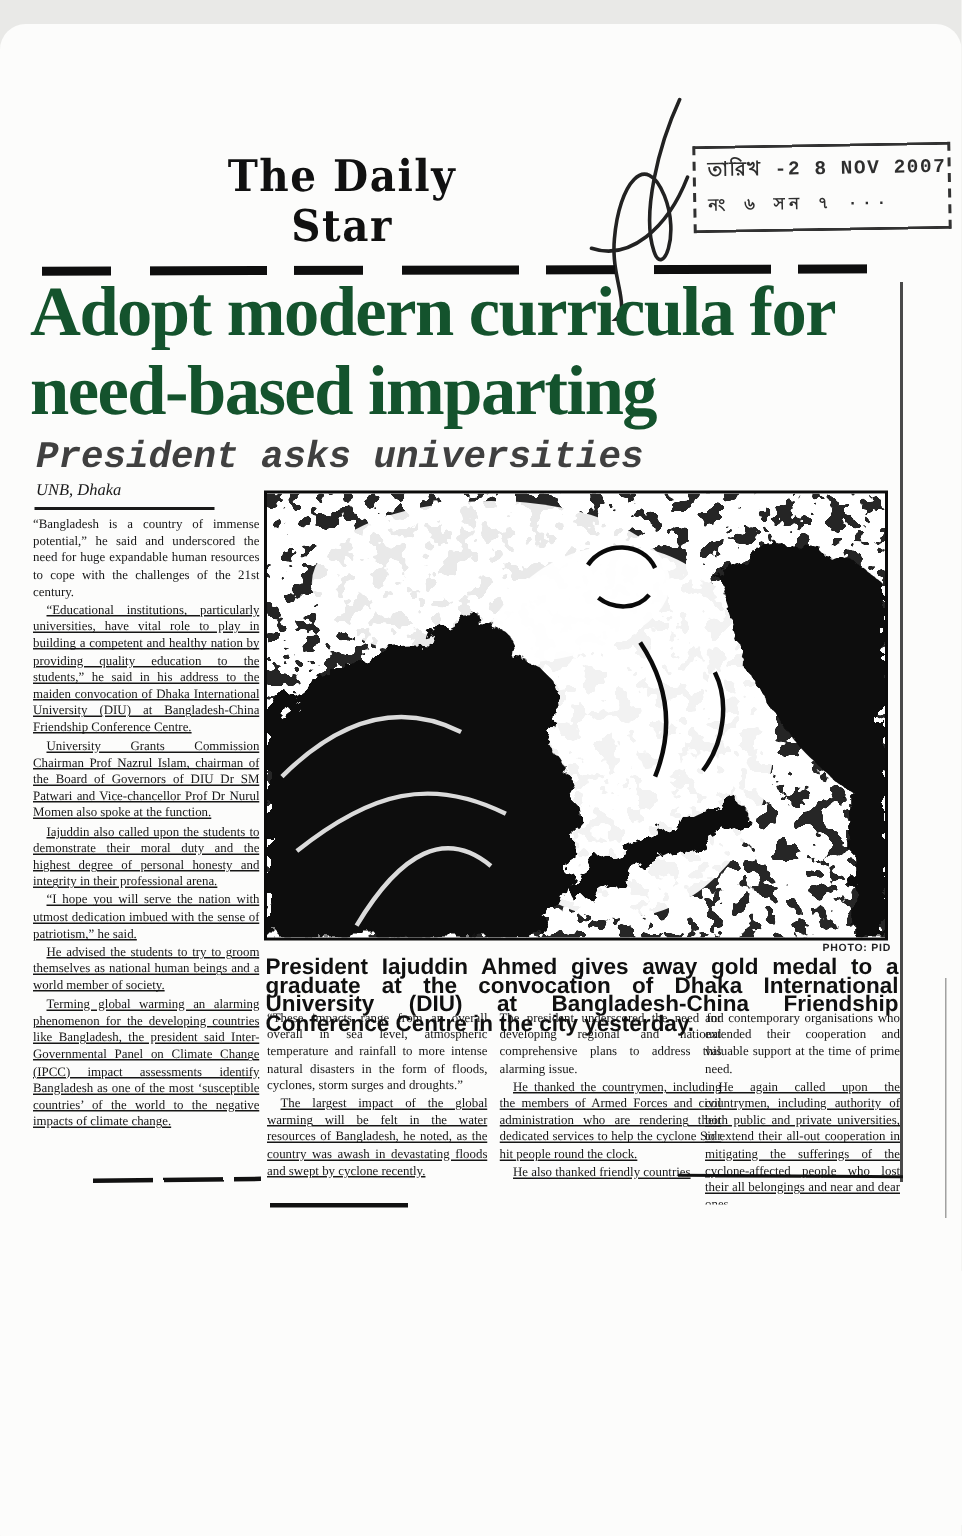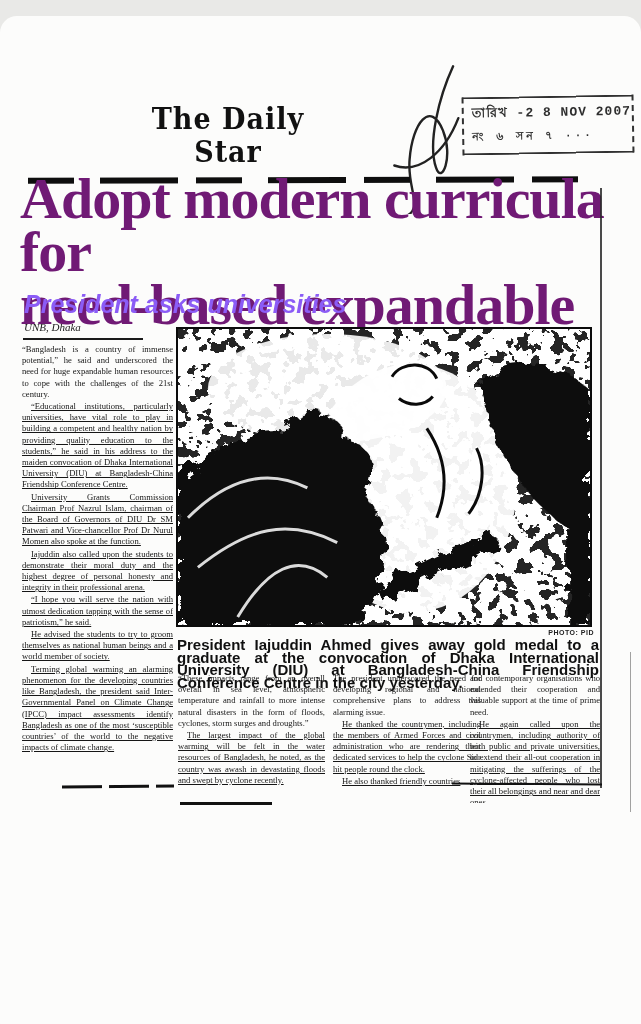--- a/index.html
+++ b/index.html
@@ -21,25 +21,25 @@
     padding:4px 6px 0 8px;box-sizing:border-box;opacity:.9;}
   .stamp .row1{font-size:13px;letter-spacing:1px;white-space:nowrap;}
   .stamp .row2{font-size:11px;letter-spacing:3px;margin-top:4px;white-space:nowrap;}
 
   
   .torn-rule{position:absolute;left:28px;top:161px;width:575px;height:6px;
     background:repeating-linear-gradient(90deg,#0e0e0e 0 46px,transparent 46px 72px,#0e0e0e 72px 150px,transparent 150px 168px);
     transform:rotate(-0.15deg);}
 
   
-  .headline{position:absolute;left:20px;top:156px;width:606px;
-    font-family:"Liberation Serif",serif;font-weight:700;font-size:58px;line-height:53px;
-    letter-spacing:-1px;color:#701a75;}
-  .subhead{position:absolute;left:24px;top:274px;font-family:Liberation Sans, sans-serif;
-    font-style:italic;font-weight:600;font-size:25px;color:#8b5cf6;}
+  .headline{position:absolute;left:20px;top:166px;width:606px;
+    font-family:"Liberation Serif",serif;font-weight:700;font-size:47px;line-height:53px;
+    letter-spacing:-1px;color:#14532d;}
+  .subhead{position:absolute;left:24px;top:274px;font-family:Liberation Mono, monospace;
+    font-style:italic;font-weight:600;font-size:25px;color:#404040;}
 
   
   .byline{position:absolute;left:24px;top:305px;font-size:11px;font-weight:400;font-style:italic;color:#1a1a1a;}
   .byline-rule{position:absolute;left:23px;top:322px;width:120px;height:2px;background:#1a1a1a;}
 
   
   .bodycol{position:absolute;text-align:justify;font-size:8.6px;line-height:11.2px;color:#161616;overflow:hidden;}
   .bodycol p{margin:0 0 1px 0;}
   .bodycol p + p{text-indent:9px;text-decoration:underline;}
   .col1{left:22px;top:328px;width:151px;height:438px;}
@@ -81,34 +81,34 @@
 
   <div class="stamp">
     <div class="row1">তারিখ -2 8 NOV 2007 ···</div>
     <div class="row2">নং ৬   সন ৭  ···</div>
   </div>
 
   <div class="torn-rule"></div>
 
   <div class="headline">
     <div>Adopt modern curricula for</div>
-    <div>need-based expandable</div>
+    <div>need-based imparting</div>
   </div>
 
   <div class="subhead">President asks universities</div>
 
   <div class="byline">UNB, Dhaka</div>
   <div class="byline-rule"></div>
 
   <div class="bodycol col1">
     <p>“Bangladesh is a country of immense potential,” he said and underscored the need for huge expandable human resources to cope with the challenges of the 21st century.</p>
     <p>“Educational institutions, particularly universities, have vital role to play in building a competent and healthy nation by providing quality education to the students,” he said in his address to the maiden convocation of Dhaka International University (DIU) at Bangladesh-China Friendship Conference Centre.</p>
     <p>University Grants Commission Chairman Prof Nazrul Islam, chairman of the Board of Governors of DIU Dr SM Patwari and Vice-chancellor Prof Dr Nurul Momen also spoke at the function.</p>
     <p>Iajuddin also called upon the students to demonstrate their moral duty and the highest degree of personal honesty and integrity in their professional arena.</p>
-    <p>“I hope you will serve the nation with utmost dedication tapping with the sense of patriotism,” he said.</p>
+    <p>“I hope you will serve the nation with utmost dedication imbued with the sense of patriotism,” he said.</p>
     <p>He advised the students to try to groom themselves as national human beings and a world member of society.</p>
     <p>Terming global warming an alarming phenomenon for the developing countries like Bangladesh, the president said Inter-Governmental Panel on Climate Change (IPCC) impact assessments identify Bangladesh as one of the most ‘susceptible countries’ of the world to the negative impacts of climate change.</p>
   </div>
 
   <div class="photo-frame">
     <svg viewBox="0 0 414 298" preserveAspectRatio="none">
       <defs>
         <filter id="rough" x="-25%" y="-25%" width="150%" height="150%">
           <feTurbulence type="fractalNoise" baseFrequency="0.07" numOctaves="4" seed="8" result="t"></feTurbulence>
           <feDisplacementMap in="SourceGraphic" in2="t" scale="20"></feDisplacementMap>

